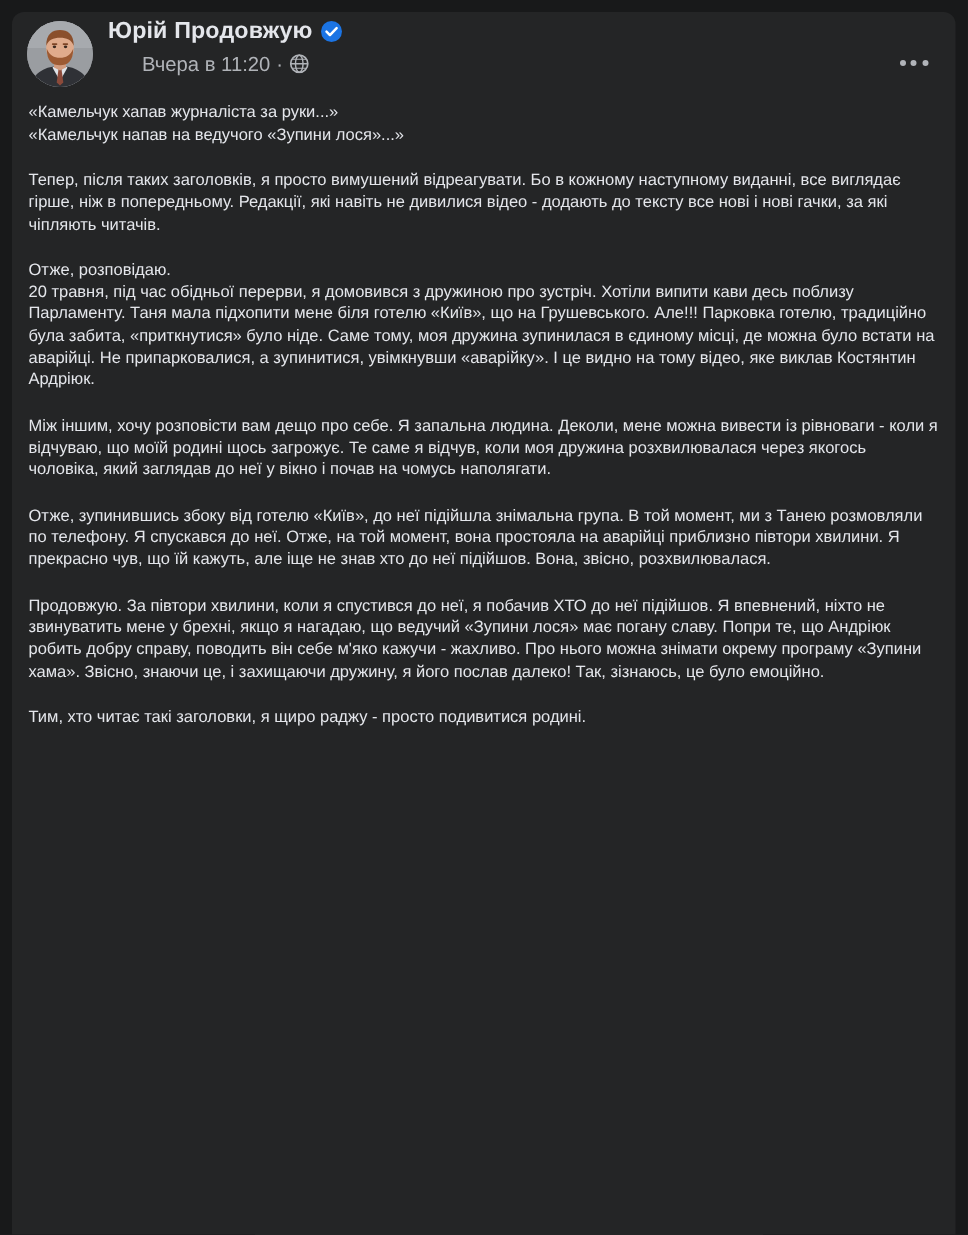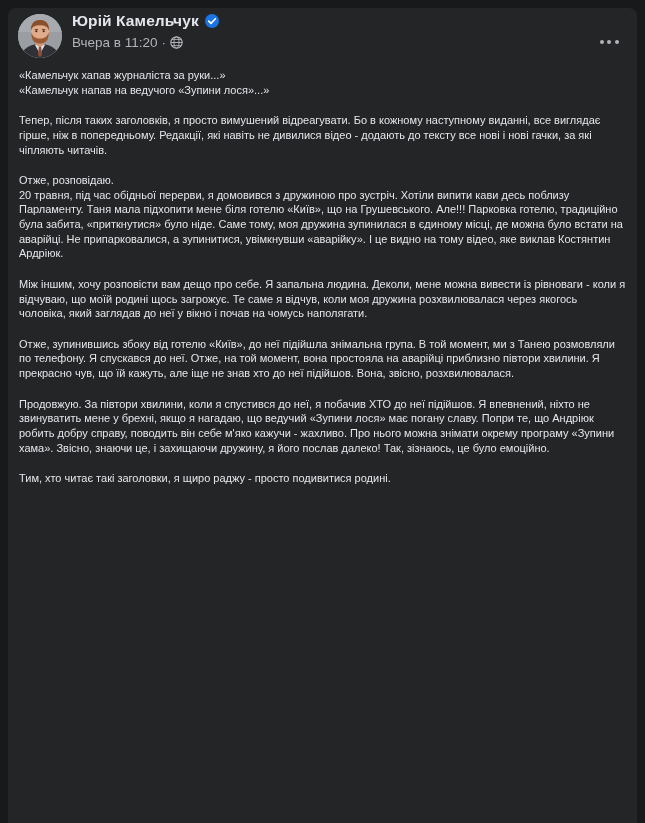--- a/index.html
+++ b/index.html
@@ -72,20 +72,21 @@
     margin-left: 6px;
     flex: 0 0 14px;
     display: block;
   }
 
   #meta-row {
     display: flex;
     align-items: center;
     margin-top: 7px;
     line-height: 1;
+    justify-content: center;
   }
 
   #timestamp {
     color: #b0b3b8;
     font-size: 13.5px;
     white-space: nowrap;
   }
 
   #meta-dot {
     color: #b0b3b8;
@@ -160,21 +161,21 @@
         <ellipse cx="18.3" cy="17.2" rx="1.15" ry="0.95" fill="#3c2a20"></ellipse>
         <ellipse cx="25.7" cy="17.2" rx="1.15" ry="0.95" fill="#3c2a20"></ellipse>
 
         <rect x="16.6" y="14.9" width="3.6" height="1.05" rx="0.5" fill="#7d4526"></rect>
         <rect x="23.8" y="14.9" width="3.6" height="1.05" rx="0.5" fill="#7d4526"></rect>
       </svg>
     </div>
 
     <div id="header-text">
       <div id="name-row">
-        <span id="author-name">Юрій Камельчук</span>
+        <span id="author-name">Юрій Продовжую</span>
         <svg id="verified-badge" viewBox="0 0 16 16" xmlns="http://www.w3.org/2000/svg">
           <circle cx="8" cy="8" r="8" fill="#1b74e4"></circle>
           <path d="M4.2 8.1 L6.8 10.7 L11.9 5.4" fill="none" stroke="#ffffff" stroke-width="1.9" stroke-linecap="round" stroke-linejoin="round"></path>
         </svg>
       </div>
 
       <div id="meta-row">
         <span id="timestamp">Вчера в 11:20</span>
         <span id="meta-dot">·</span>
         <svg id="globe-icon" viewBox="0 0 16 16" xmlns="http://www.w3.org/2000/svg">

